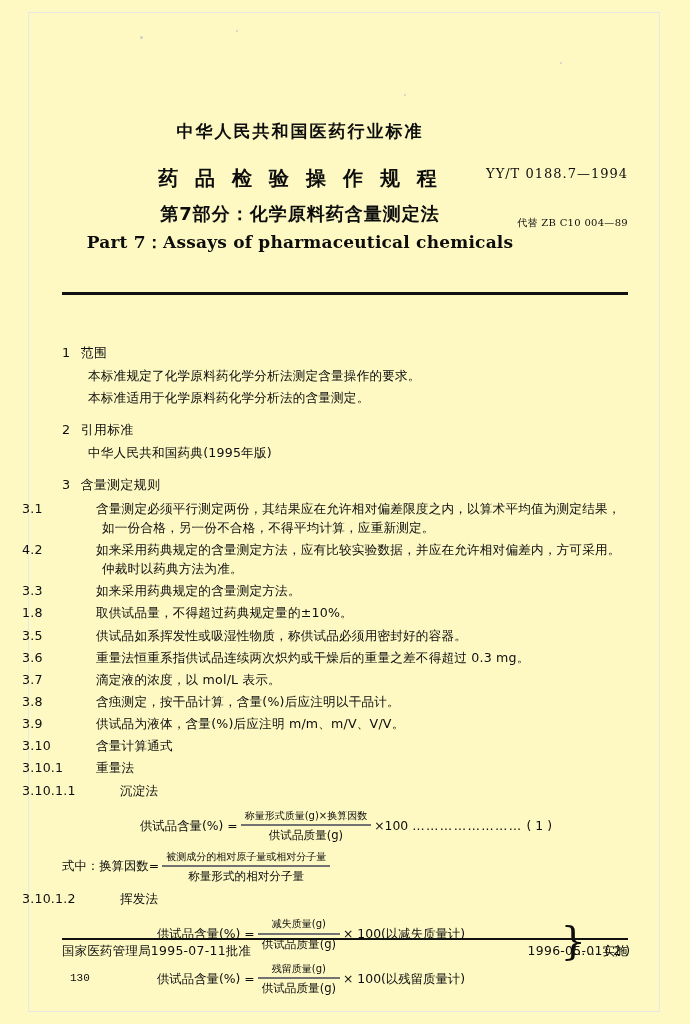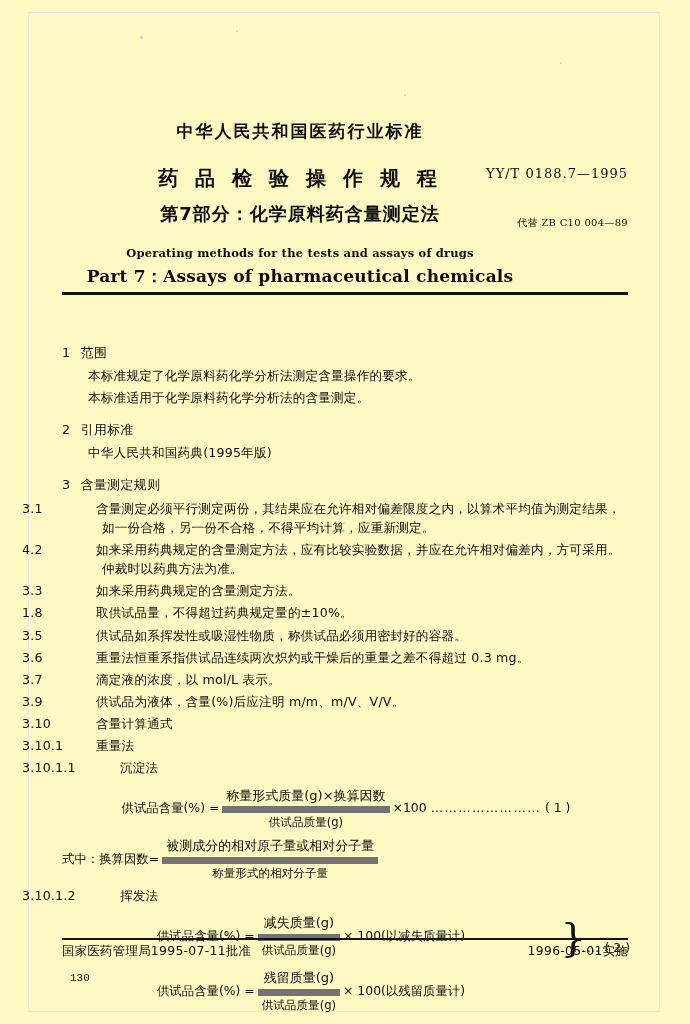--- a/index.html
+++ b/index.html
@@ -150,22 +150,22 @@
   }
   .frac {
     display: inline-flex;
     flex-direction: column;
     vertical-align: middle;
     text-align: center;
     margin: 0 3px;
   }
   .frac .top {
     padding: 0 4px 1px 4px;
-    border-bottom: 7px solid #737373;
-    font-size: 13px;
+    border-bottom: 2px solid #737373;
+    font-size: 10px;
     white-space: nowrap;
   }
   .frac .bot {
     padding: 1px 4px 0 4px;
     font-size: 11.6px;
     white-space: nowrap;
   }
   .f-lead { white-space: nowrap; }
   .dots { letter-spacing: 1.4px; margin: 0 4px; }
   .eqnum { white-space: nowrap; }
@@ -234,25 +234,24 @@
   <div class="scan-frame"></div>
   <div class="speck" style="left:140px;top:36px;width:3px;height:3px;"></div>
   <div class="speck" style="left:236px;top:30px;width:2px;height:2px;"></div>
   <div class="speck" style="left:404px;top:94px;width:2px;height:2px;"></div>
   <div class="speck" style="left:560px;top:62px;width:2px;height:2px;"></div>
 
   <div class="header-block">
     <div class="doc-org">中华人民共和国医药行业标准</div>
     <div class="doc-title">药 品 检 验 操 作 规 程</div>
     <div class="doc-subtitle">第7部分：化学原料药含量测定法</div>
-    <div class="doc-en1">Operating methods for the tests and assays of drugs</div>
     <div class="doc-en2">Part 7：Assays of pharmaceutical chemicals</div>
   </div>
 
-  <div class="std-code">YY/T 0188.7—1995</div>
+  <div class="std-code">YY/T 0188.7—1994</div>
   <div class="replaces">代替 ZB C10 004—89</div>
 
   <div class="rule"></div>
 
   <div class="body-area">
 
     <div class="sec-head">
       <span class="num">1</span><span>范围</span>
     </div>
     <div class="para">本标准规定了化学原料药化学分析法测定含量操作的要求。</div>
@@ -280,20 +279,23 @@
       <span class="n">1.8</span><span class="item-text">取供试品量，不得超过药典规定量的±10%。</span>
     </div>
     <div class="item item-body">
       <span class="n">3.5</span><span class="item-text">供试品如系挥发性或吸湿性物质，称供试品必须用密封好的容器。</span>
     </div>
     <div class="item item-body">
       <span class="n">3.6</span><span class="item-text">重量法恒重系指供试品连续两次炽灼或干燥后的重量之差不得超过 0.3 mg。</span>
     </div>
     <div class="item item-body">
       <span class="n">3.7</span><span class="item-text">滴定液的浓度，以 mol/L 表示。</span>
+    </div>
+    <div class="item item-body">
+      <span class="n">3.8</span><span class="item-text">含痋测定，按干品计算，含量(%)后应注明以干品计。</span>
     </div>
     <div class="item item-body">
       <span class="n">3.9</span><span class="item-text">供试品为液体，含量(%)后应注明 m/m、m/V、V/V。</span>
     </div>
     <div class="item item-body">
       <span class="n">3.10</span><span class="item-text">含量计算通式</span>
     </div>
     <div class="item item-body">
       <span class="n">3.10.1</span><span class="item-text">重量法</span>
     </div>

